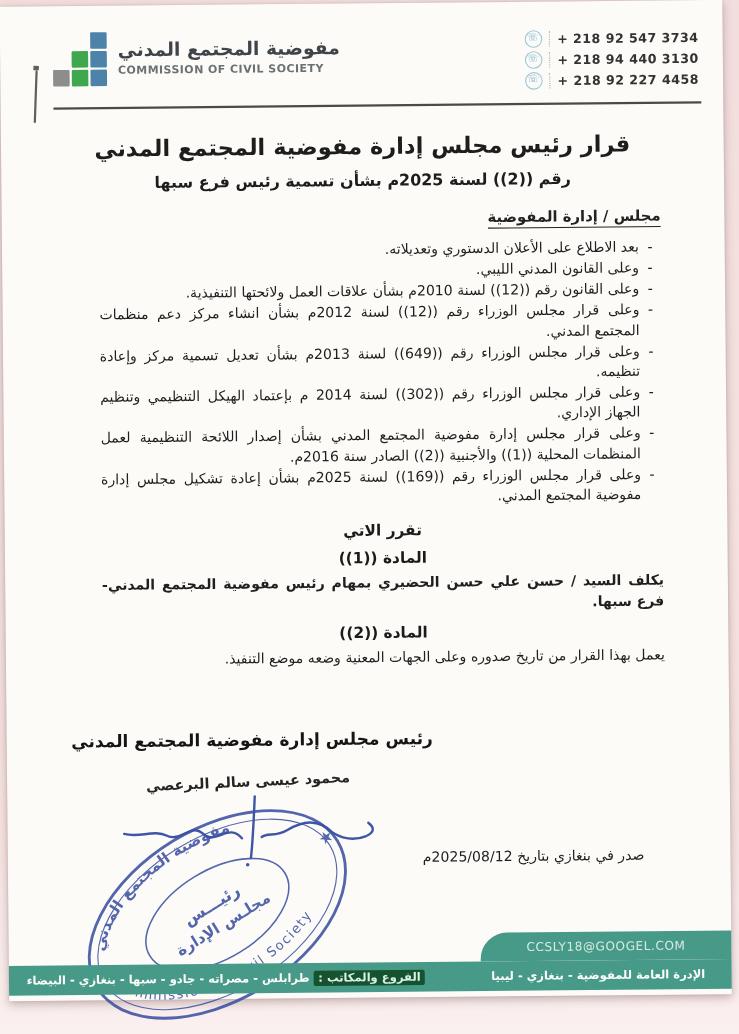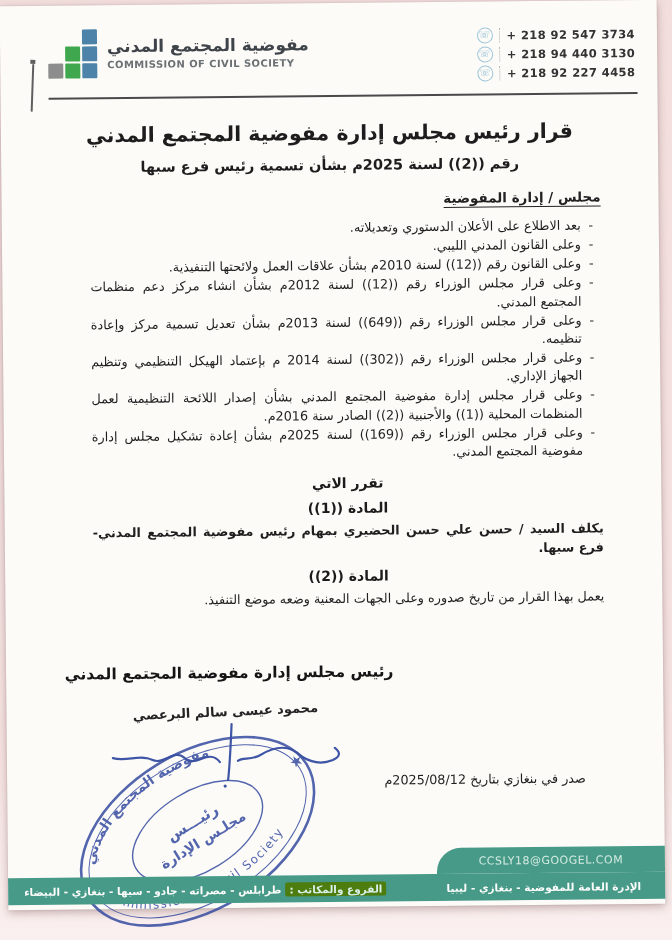--- a/index.html
+++ b/index.html
@@ -78,21 +78,21 @@
     display:flex;align-items:center;justify-content:center;
   }
   .email-tab span{font-size:11px;color:#d4ebe2;letter-spacing:.5px;}
   .footer-bar{
     position:absolute;left:0;right:0;bottom:5px;height:27px;background:#479a88;
     display:flex;align-items:center;justify-content:space-between;
     direction:rtl;padding:0 24px 0 16px;box-sizing:border-box;
   }
   .footer-bar .f-right{font-size:10.5px;font-weight:bold;color:#fdfdfc;}
   .footer-bar .f-left{font-size:10.5px;font-weight:bold;color:#fdfdfc;}
-  .footer-bar .f-label{color:#d9efe7;background:#4d7c0f;padding:1px 4px;border-radius:2px;margin-left:4px;}
+  .footer-bar .f-label{color:#d9efe7;background:#14532d;padding:1px 4px;border-radius:2px;margin-left:4px;}
 </style>
 </head>
 <body>
 
 <div class="page">
   <div class="scan-mark"></div>
 
   <div class="header">
     <div class="brand">
       <div class="logo-grid">

